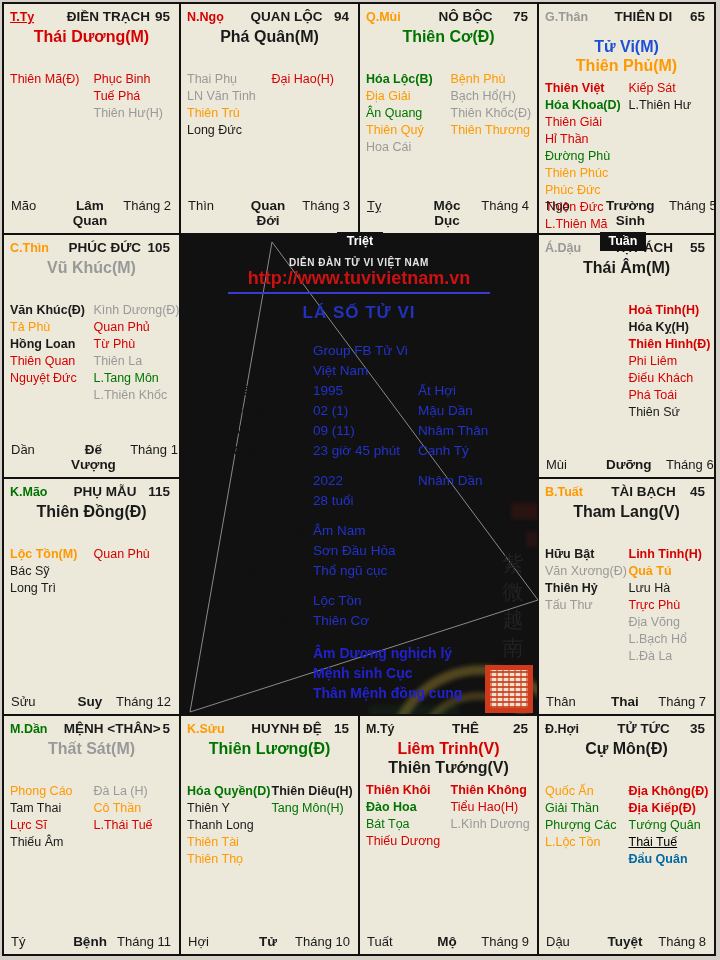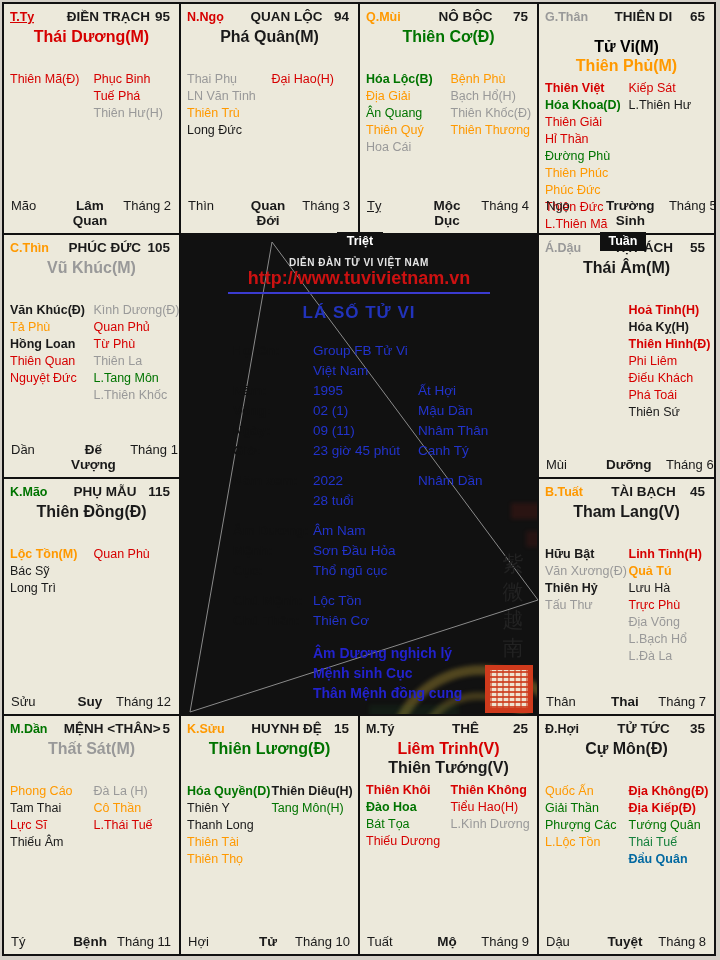--- a/index.html
+++ b/index.html
@@ -169,21 +169,21 @@
     </div>
   </div>
 
   <div class="cell c4 two-main">
     <div class="cell-header">
       <span class="corner" style="color: rgb(153, 153, 153); text-decoration: none;">G.Thân</span>
       <span class="p-title">THIÊN DI</span>
       <span class="p-num">65</span>
     </div>
     <div class="main-stars">
-        <div class="main-star" style="color: #000000; margin-top: 13px;">Tử Vi(M)</div>
+        <div class="main-star" style="color: #1d4ed8; margin-top: 13px;">Tử Vi(M)</div>
         <div class="main-star" style="color: rgb(255, 153, 0);">Thiên Phủ(M)</div>
       </div>
     <div class="star-cols">
       <div class="star-col">
           <div class="star" style="color: rgb(214, 0, 0); font-weight: bold;">Thiên Việt</div>
           <div class="star" style="color: rgb(0, 116, 0); font-weight: bold;">Hóa Khoa(D)</div>
           <div class="star" style="color: rgb(214, 0, 0);">Thiên Giải</div>
           <div class="star" style="color: rgb(214, 0, 0);">Hỉ Thần</div>
           <div class="star" style="color: rgb(0, 116, 0);">Đường Phù</div>
           <div class="star" style="color: rgb(255, 153, 0);">Thiên Phúc</div>
@@ -511,21 +511,21 @@
       <div class="star-col">
           <div class="star" style="color: rgb(255, 153, 0);">Quốc Ấn</div>
           <div class="star" style="color: rgb(0, 116, 0);">Giải Thần</div>
           <div class="star" style="color: rgb(0, 116, 0);">Phượng Các</div>
           <div class="star" style="color: rgb(255, 153, 0);">L.Lộc Tồn</div>
         </div>
       <div class="star-col">
           <div class="star" style="color: rgb(214, 0, 0); font-weight: bold;">Địa Không(Đ)</div>
           <div class="star" style="color: rgb(214, 0, 0); font-weight: bold;">Địa Kiếp(Đ)</div>
           <div class="star" style="color: rgb(0, 116, 0);">Tướng Quân</div>
-          <div class="star" style="color: #15803d;">Thái Tuế</div>
+          <div class="star" style="color: #000000; text-decoration: underline;">Thái Tuế</div>
           <div class="star" style="color: #0369a1; font-weight: bold;">Đẩu Quân</div>
         </div>
     </div>
     <div class="cell-footer">
       <span class="branch" style="text-decoration: none;">Dậu</span>
       <span class="stage">Tuyệt</span>
       <span class="month">Tháng 8</span>
     </div>
   </div>
 

